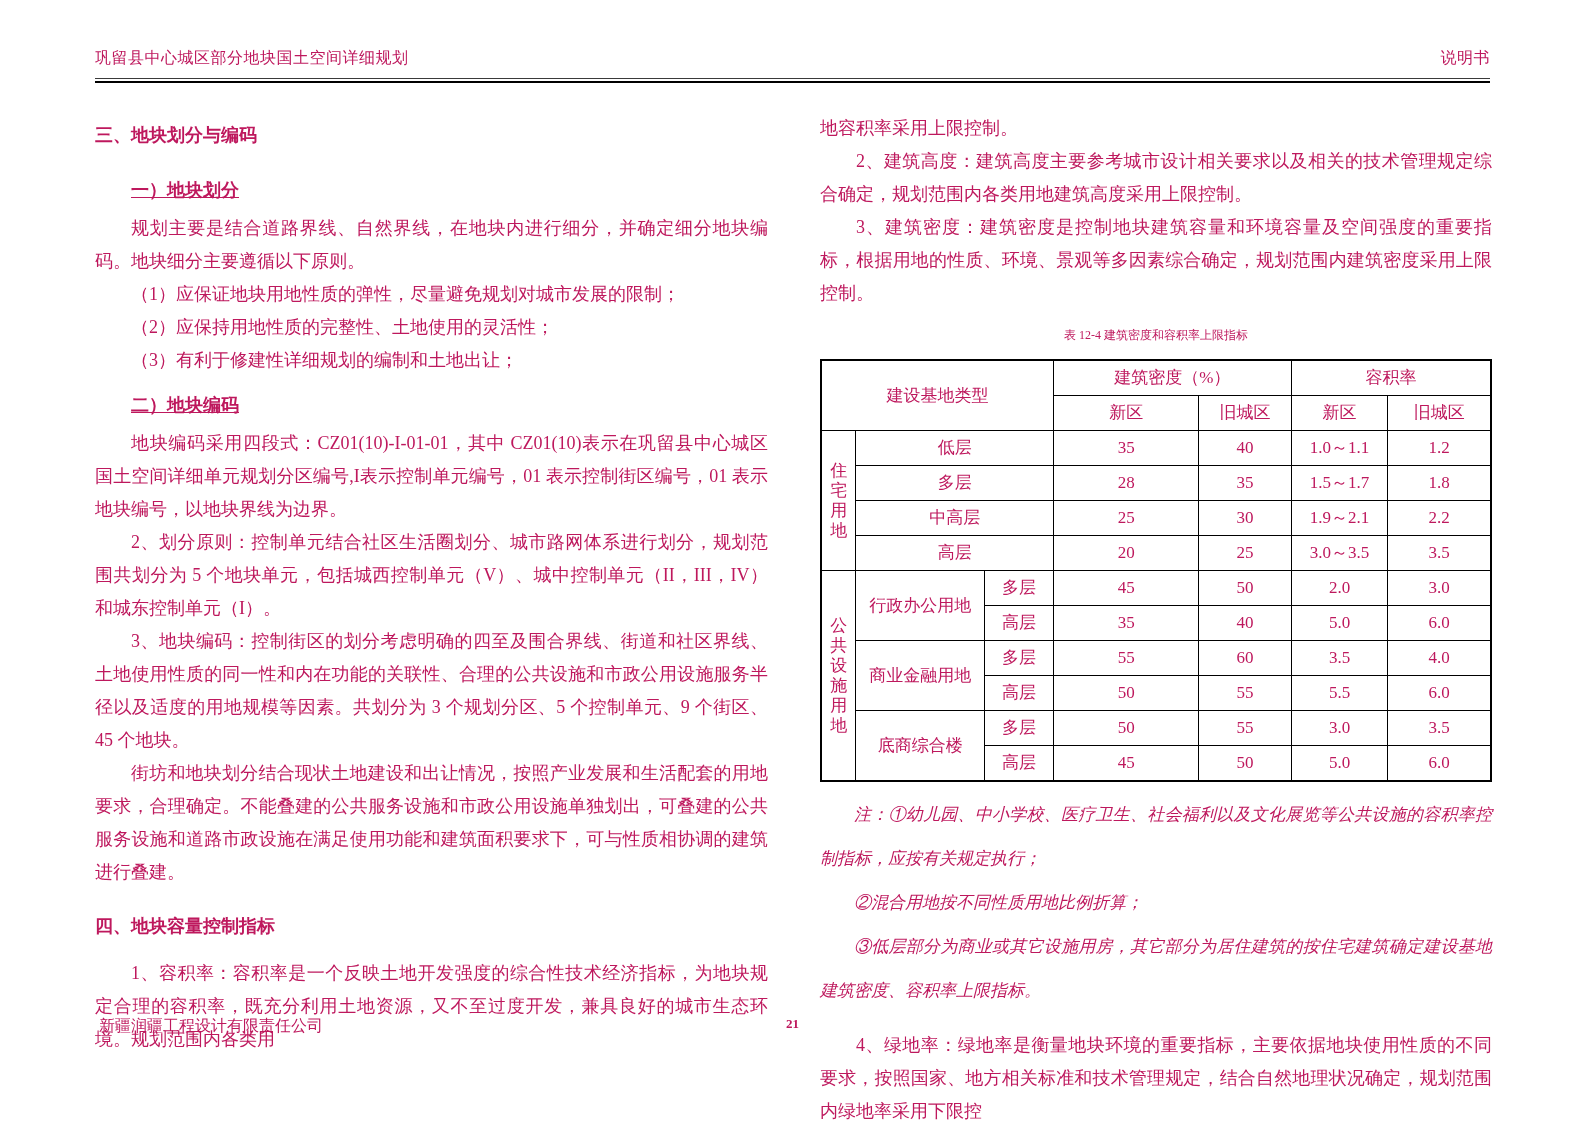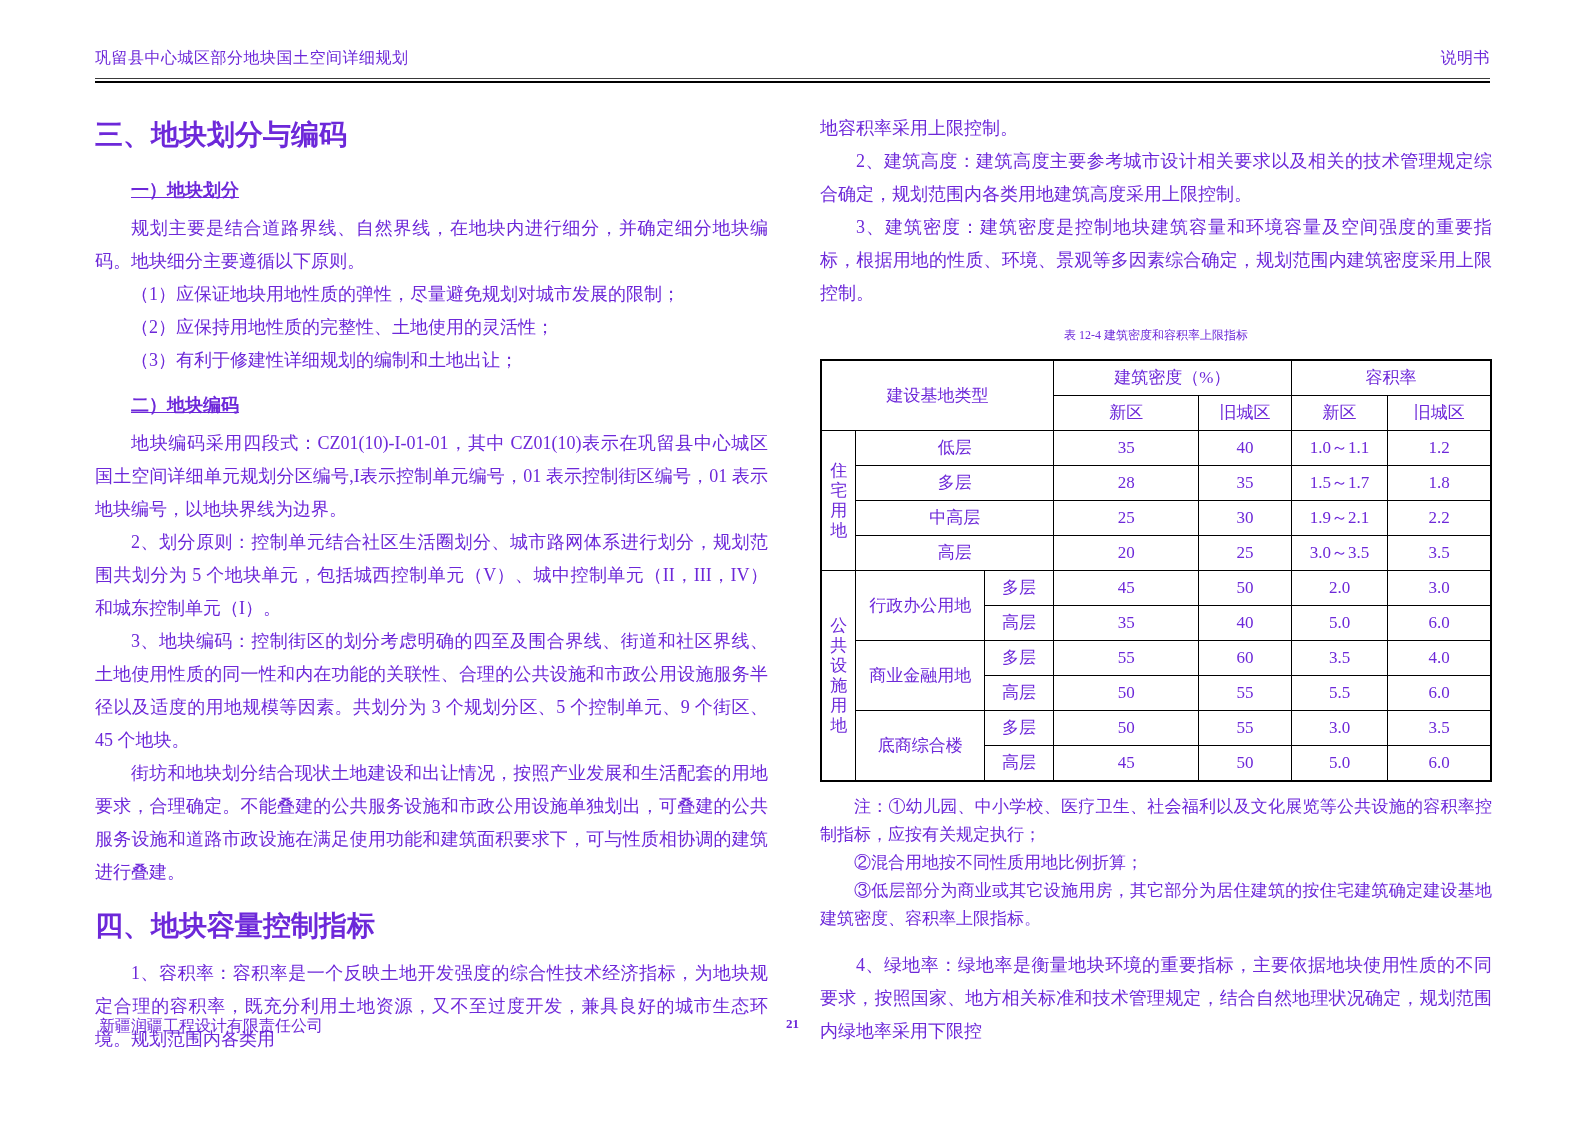--- a/index.html
+++ b/index.html
@@ -6,21 +6,21 @@
     margin: 0;
     padding: 0;
     background: #e8e8e8;
   }
   .page {
     position: relative;
     width: 1587px;
     height: 1122px;
     background: #ffffff;
     font-family: "Liberation Serif", "DejaVu Serif", serif;
-    color: #6d28d9;
+    color: #be185d;
     overflow: hidden;
     margin: 0 auto;
   }
   
   .doc-header {
     position: absolute;
     left: 95px;
     right: 97px;
     top: 48px;
   }
@@ -44,21 +44,21 @@
   }
   .col-left  { left: 95px;  width: 673px; }
   .col-right { left: 820px; width: 672px; }
 
   .col p { margin: 0; text-indent: 2em; }
   .col p.no-indent { text-indent: 0; }
 
   h1.sec {
     font-family: "Liberation Sans", "DejaVu Sans", sans-serif;
     font-weight: bold;
-    font-size: 28px;
+    font-size: 18px;
     line-height: 30px;
     margin: 8px 0 24px 0;
     text-indent: 0;
   }
   h1.sec.later { margin-top: 22px; margin-bottom: 16px; }
   h2.sub {
     font-family: "Liberation Sans", "DejaVu Sans", sans-serif;
     font-weight: bold;
     font-size: 18px;
     line-height: 33px;
@@ -94,22 +94,23 @@
   }
   td.cat {
     white-space: pre-line;
     line-height: 34px;
     padding: 0;
   }
 
   
   .col p.note {
     font-size: 17px;
-    line-height: 28px;
+    line-height: 44px;
     margin: 0;
+    font-style: italic;
   }
   .col p.note.first { margin-top: 11px; }
   .col p.after-notes { margin-top: 16px; }
 
   
   .doc-footer {
     position: absolute;
     left: 95px;
     right: 97px;
     top: 1016px;

